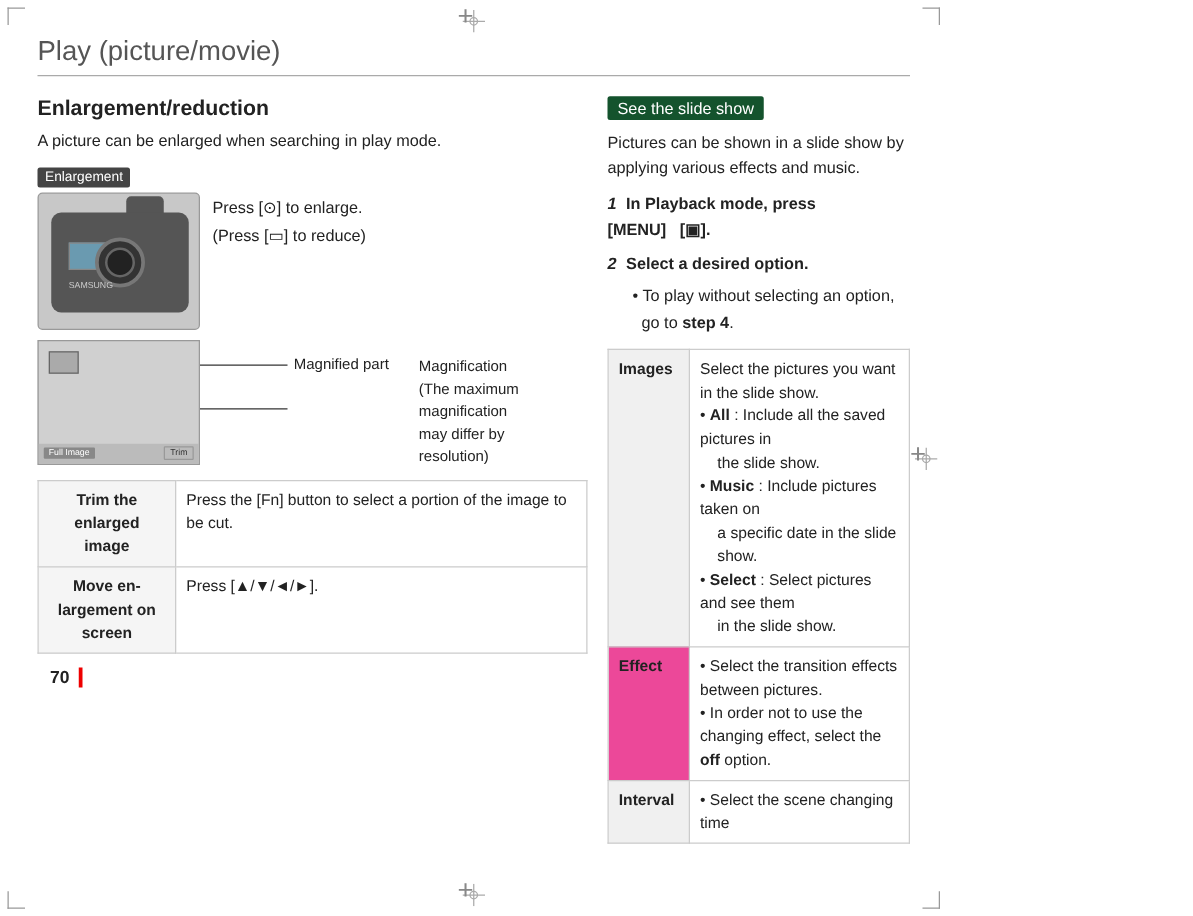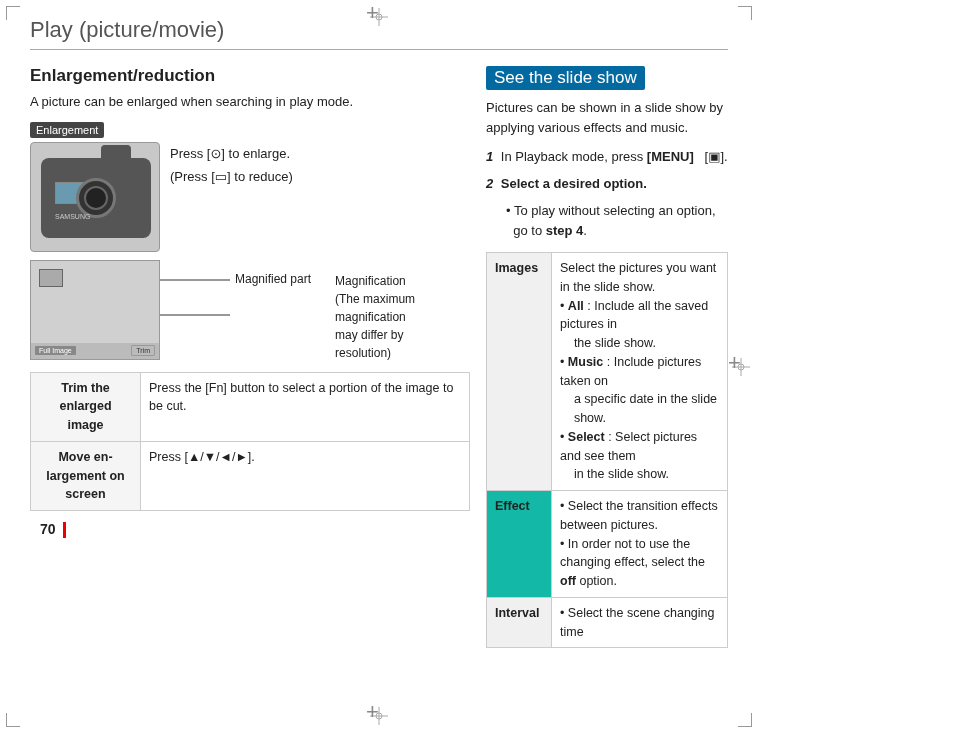--- a/index.html
+++ b/index.html
@@ -8,21 +8,21 @@
       font-size: 13px;
       background: #fff;
       color: #222;
       width: 954px;
       min-height: 733px;
       position: relative;
     }
     .page {
       width: 758px;
       min-height: 733px;
-      padding: 17px 30px 18px 30px;
+      padding: 28px 30px 18px 30px;
       position: relative;
     }
     
     .page-title {
       font-size: 22px;
       font-weight: 400;
       color: #555;
       border-bottom: 1px solid #aaa;
       padding-bottom: 6px;
       margin-bottom: 16px;
@@ -231,23 +231,23 @@
     .move-table .label-cell {
       font-weight: bold;
       text-align: center;
       width: 110px;
       background: #f5f5f5;
     }
 
     
     .slide-show-badge {
       display: inline-block;
-      background: #0369a1;
+      background: #14532d;
       color: #fff;
-      font-size: 17px;
+      font-size: 13px;
       padding: 2px 8px;
       border-radius: 2px;
       margin-bottom: 8px;
     }
     .slide-intro {
       font-size: 13px;
       line-height: 1.5;
       margin-bottom: 10px;
     }
     .step-item {
@@ -255,39 +255,40 @@
       line-height: 1.6;
       margin-bottom: 6px;
     }
     .step-num {
       font-style: italic;
       font-weight: bold;
       margin-right: 4px;
     }
     .step-content {
       display: inline;
+      font-weight: bold;
     }
 
     
     .slide-table {
       width: 100%;
       border-collapse: collapse;
       margin-top: 10px;
       font-size: 12.5px;
     }
     .slide-table td {
       border: 1px solid #ccc;
       padding: 6px 8px;
       vertical-align: top;
       line-height: 1.5;
     }
     .slide-table .row-label {
       font-weight: bold;
       width: 65px;
-      background: #14b8a6;
+      background: #ec4899;
       text-align: left;
     }
     .slide-table tr:nth-child(odd) .row-label {
       background: #f0f0f0;
     }
 
     .page-number {
       text-align: left;
       font-size: 14px;
       font-weight: bold;

